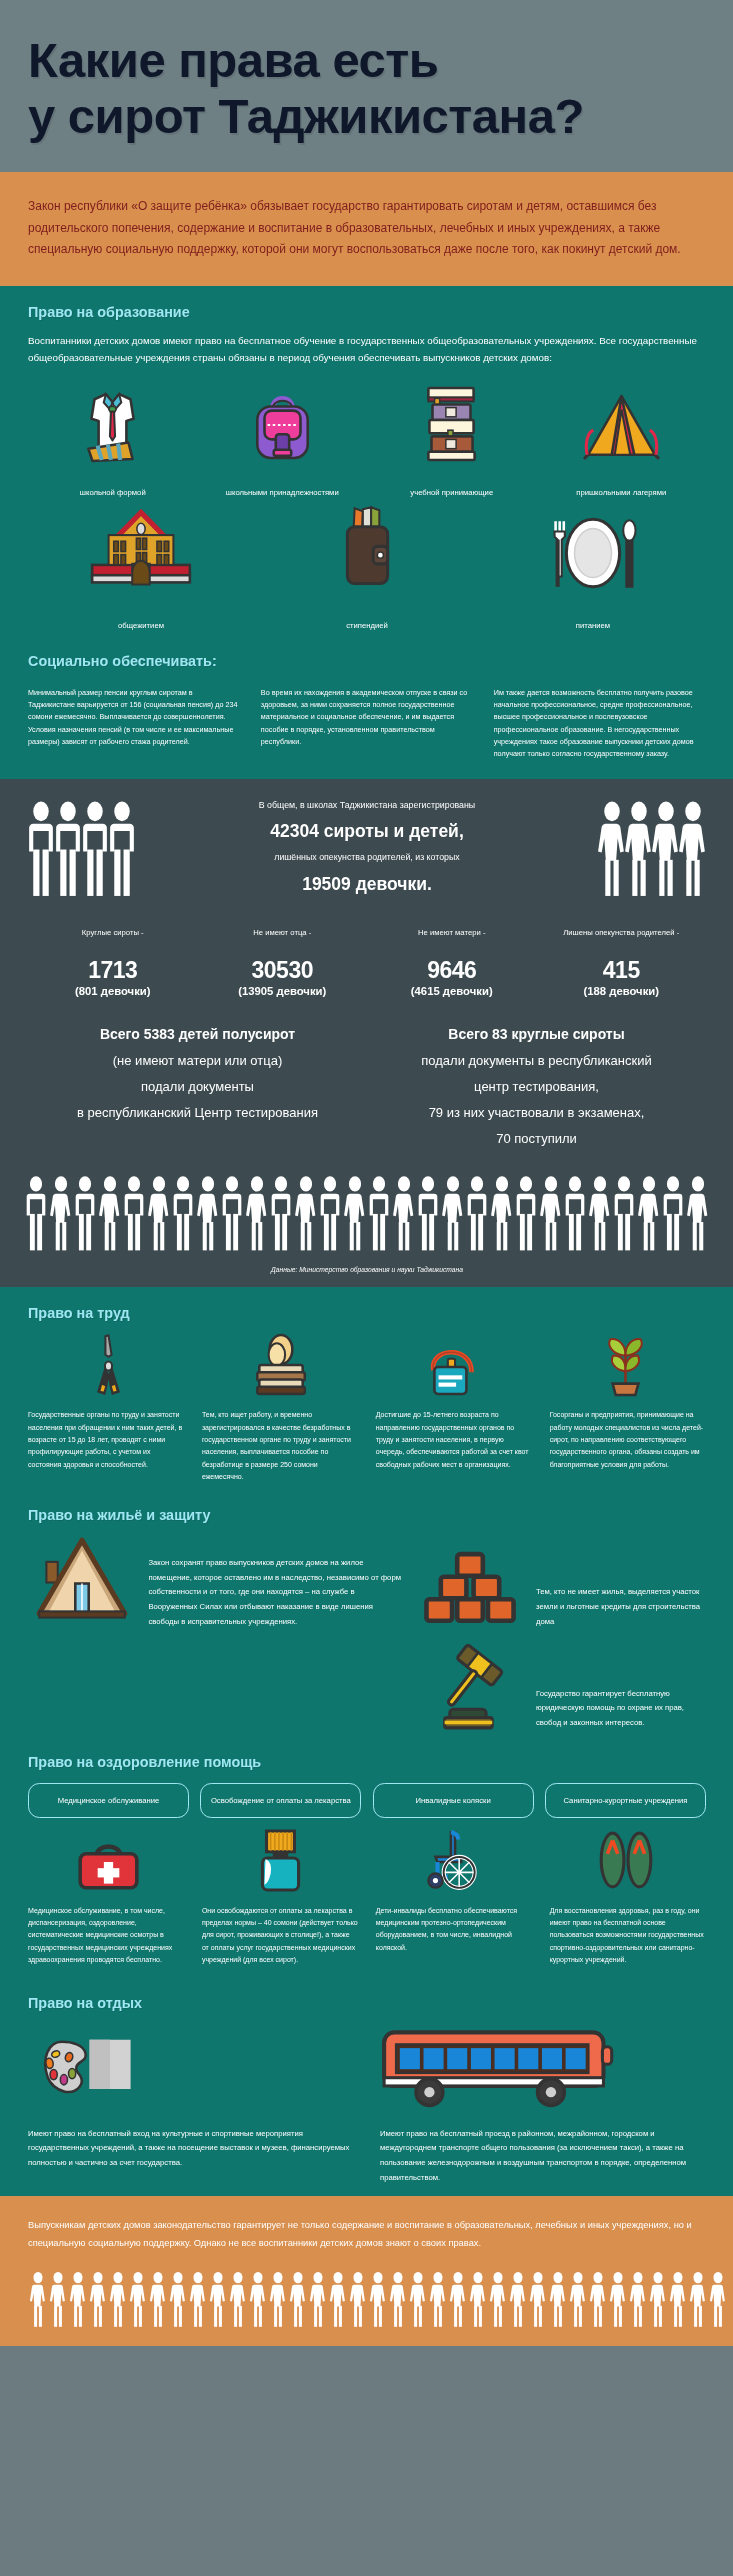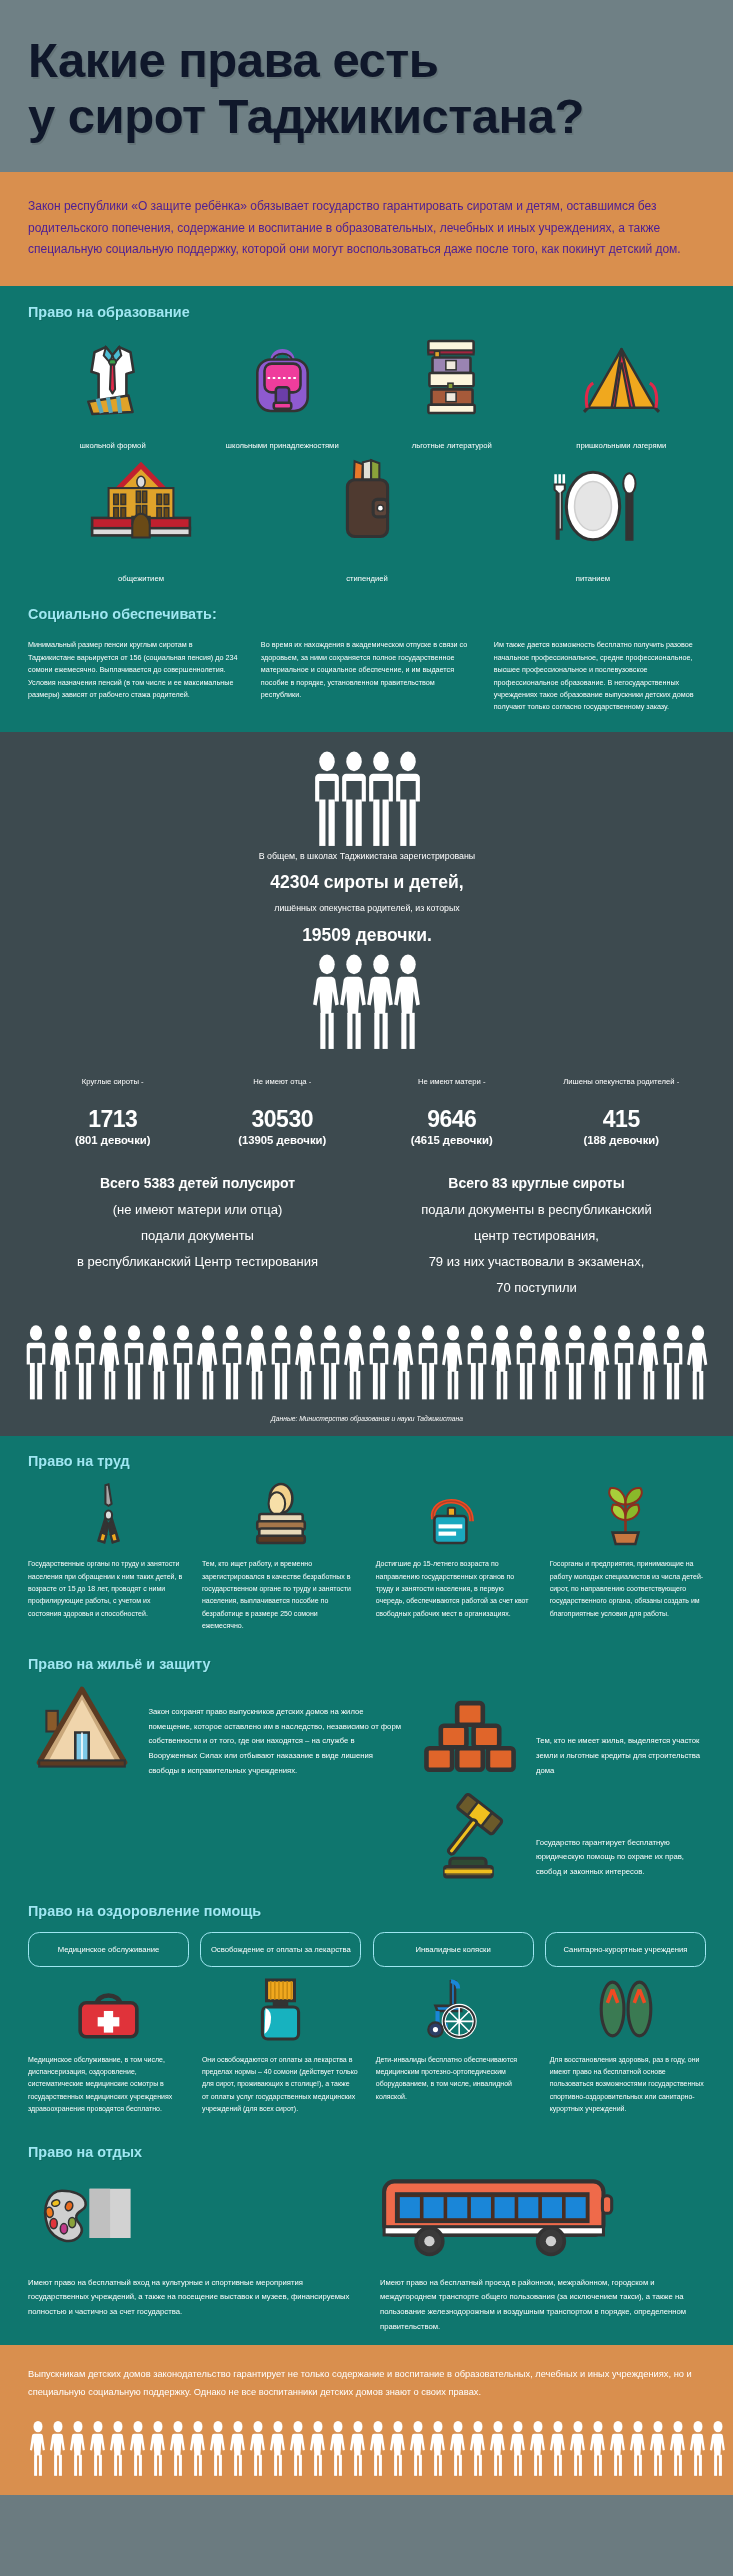--- a/index.html
+++ b/index.html
@@ -15,21 +15,21 @@
   
   .hero { background:#6f8085; padding:36px 28px 31px 28px; }
   .hero h1 {
     font-size:49px; line-height:1.0; font-weight:bold;
     letter-spacing:-0.5px; color:#0f172a;
     text-shadow:1.5px 1.5px 0 rgba(0,0,0,.10);
   }
   .hero h1 .l2 { display:block; margin-top:7.2px; }
 
   .lead { background:#d98f4e; padding:24px 28px 26px 28px; }
-  .lead p { font-size:12px; line-height:1.78; color:#4c1d95; }
+  .lead p { font-size:12px; line-height:1.78; color:#7f1d1d; }
 
   
   .sec { background:#0f766e; padding:17.5px 28px 10.3px 28px; }
   .sec.dark { background:#3d4a4f; }
   .sec-title {
     color:#9fe7f2; font-size:14.4px; font-weight:bold; letter-spacing:0px;
     margin-bottom:13.4px; text-shadow:1px 1px 0 rgba(0,0,0,.10);
   }
   .body-text { font-size:9.8px; line-height:1.72; }
 
@@ -42,21 +42,21 @@
   .icon-label { margin-top:26px; text-align:center; font-size:7.7px; line-height:1.6; }
 
   
   .cols3 { display:flex; gap:20.6px; margin-top:17.5px; padding-bottom:8.2px; }
   .cols3 > div { flex:1; font-size:7.2px; line-height:1.72; }
 
   .cols4 { display:flex; gap:17.5px; margin-top:13.4px; padding-bottom:7.2px; }
   .cols4 > div { flex:1; font-size:7px; line-height:1.76; }
 
   
-  .stats-top { display:flex; align-items:center; justify-content:space-between;flex-direction:column; }
+  .stats-top { display:flex; align-items:center; justify-content:space-between; }
   .people-group { display:flex; gap:1px; }
   .stats-mid { flex:1; text-align:center; padding:0 10.3px; }
   .stats-mid .line { font-size:8.8px; line-height:2.0; }
   .stats-mid .big { font-size:17.5px; font-weight:bold; display:inline; }
   .stats-mid .med { font-size:8.8px; }
 
   .stat-grid { display:flex; margin-top:25px; text-align:center; }
   .stat-grid > div { flex:1; }
   .stat-cap { font-size:7.7px; line-height:1.6; min-height:27px; }
   .stat-num { font-size:23px; font-weight:bold; margin-top:3.1px; letter-spacing:-0.5px;}
@@ -110,20 +110,21 @@
       <span class="l2">у сирот Таджикистана?</span>
     </h1>
   </header>
 
   <section class="lead">
     <p>Закон республики «О защите ребёнка» обязывает государство гарантировать сиротам и детям, оставшимся без родительского попечения, содержание и воспитание в образовательных, лечебных и иных учреждениях, а также специальную социальную поддержку, которой они могут воспользоваться даже после того, как покинут детский дом.</p>
   </section>
 
   <section class="sec">
     <div class="sec-title">Право на образование</div>
+    <p class="body-text">Воспитанники детских домов имеют право на бесплатное обучение в государственных общеобразовательных учреждениях. Все государственные общеобразовательные учреждения страны обязаны в период обучения обеспечивать выпускников детских домов:</p>
 
     <div class="icon-row">
       <div class="icon-cell">
         <div class="icon-art">
           <svg width="67" height="72" viewBox="0 0 130 140">
             <path d="M30 20 L52 10 L65 26 L78 10 L100 20 L106 58 L92 62 L92 120 L38 120 L38 62 L24 58 Z" fill="#fff" stroke="#333" stroke-width="5" stroke-linejoin="round"></path>
             <path d="M52 10 L65 26 L60 40 L48 26 Z" fill="#4bbcd4" stroke="#333" stroke-width="4"></path>
             <path d="M78 10 L65 26 L70 40 L82 26 Z" fill="#4bbcd4" stroke="#333" stroke-width="4"></path>
             <path d="M60 34 L70 34 L72 40 L65 52 L58 40 Z" fill="#3aa04b" stroke="#333" stroke-width="3"></path>
             <path d="M62 44 L68 44 L70 92 L65 100 L60 92 Z" fill="#e0294a" stroke="#333" stroke-width="4" stroke-linejoin="round"></path>
@@ -159,21 +160,21 @@
             <rect x="22" y="26" width="10" height="16" fill="#e0a32a" stroke="#333" stroke-width="3"></rect>
             <rect x="18" y="38" width="74" height="30" rx="3" fill="#9a84b2" stroke="#333" stroke-width="5"></rect>
             <rect x="44" y="44" width="20" height="18" fill="#efe9dd" stroke="#333" stroke-width="3"></rect>
             <rect x="12" y="68" width="86" height="26" rx="3" fill="#fdf6dd" stroke="#333" stroke-width="5"></rect>
             <rect x="48" y="88" width="10" height="14" fill="#8aa23a" stroke="#333" stroke-width="3"></rect>
             <rect x="16" y="100" width="80" height="30" rx="3" fill="#a65a3a" stroke="#333" stroke-width="5"></rect>
             <rect x="44" y="106" width="20" height="18" fill="#efe9dd" stroke="#333" stroke-width="3"></rect>
             <rect x="10" y="130" width="90" height="16" rx="3" fill="#fdf6dd" stroke="#333" stroke-width="5"></rect>
           </svg>
         </div>
-        <div class="icon-label">льготные литературой</div>
+        <div class="icon-label">учебной принимающие</div>
       </div>
 
       <div class="icon-cell">
         <div class="icon-art">
           <svg width="77" height="67" viewBox="0 0 150 130">
             <path d="M75 4 L140 118 L10 118 Z" fill="#f0a81e" stroke="#333" stroke-width="5" stroke-linejoin="round"></path>
             <path d="M75 4 L100 118 L56 118 Z" fill="#e0294a" stroke="#333" stroke-width="5" stroke-linejoin="round"></path>
             <path d="M75 30 L92 118 L62 118 Z" fill="#f0a81e" stroke="#333" stroke-width="4"></path>
             <path d="M10 118 L2 126" stroke="#333" stroke-width="6"></path>
             <path d="M140 118 L148 126" stroke="#333" stroke-width="6"></path>

